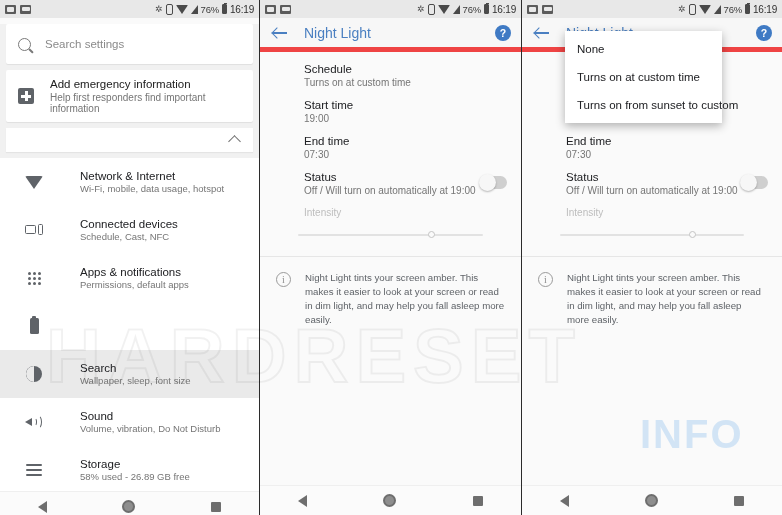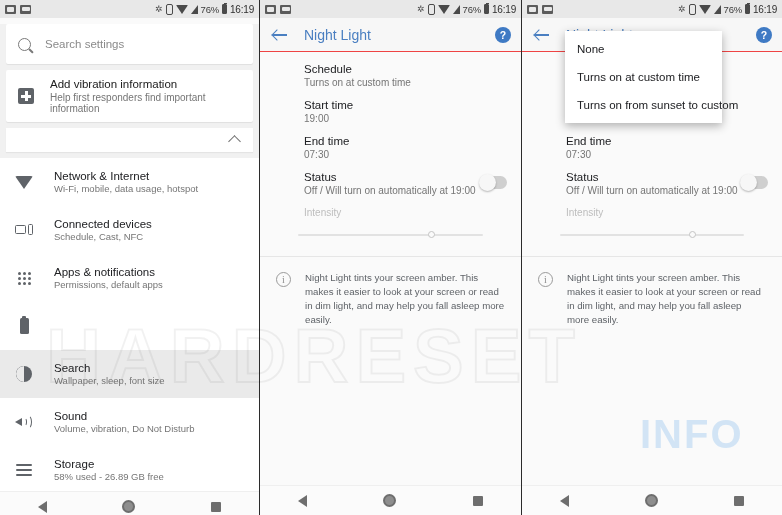--- a/index.html
+++ b/index.html
@@ -173,22 +173,22 @@
   .list-wrap {
     background: #ffffff;
     margin-top: 6px;
     position: relative;
     z-index: 2;
   }
   .s-row {
     display: flex;
     align-items: center;
     height: 48px;
-    padding: 0 0 0 14px;
-    gap: 20px;
+    padding: 0 0 0 24px;
+    gap: 36px;
     position: relative;
   }
   .s-row.selected { background: #eaeaea; }
   .s-ico {
     width: 20px; height: 20px;
     flex: 0 0 auto;
     display: flex; align-items: center; justify-content: center;
     color: #5f6368;
   }
   .s-txt .n { font-size: 11.5px; color: #202124; margin-bottom: 1px; }
@@ -272,21 +272,21 @@
     border-radius: 5px 5px 0 0;
   }
 
   
   .appbar {
     height: 34px;
     background: #f7f7f7;
     display: flex;
     align-items: center;
     padding: 0 10px 0 12px;
-    border-bottom: 1px solid #ef4444;
+    border-bottom: 5px solid #ef4444;
     position: relative;
     z-index: 5;
   }
   .back-arrow {
     width: 16px; height: 16px;
     position: relative;
     flex: 0 0 auto;
     cursor: pointer;
   }
   .back-arrow::before {
@@ -496,21 +496,21 @@
     <div class="p1-body">
 
       <div class="card search-card">
         <span class="search-icon"></span>
         <span class="search-placeholder">Search settings</span>
       </div>
 
       <div class="card emerg-card">
         <span class="emerg-icon"></span>
         <span class="emerg-text">
-          <div class="t1">Add vibration information</div>
+          <div class="t1">Add emergency information</div>
           <div class="t2">Help first responders find important information</div>
         </span>
       </div>
 
       <div class="collapse-row">
         <span class="chevron-up"></span>
       </div>
 
       <div class="list-wrap">
 

